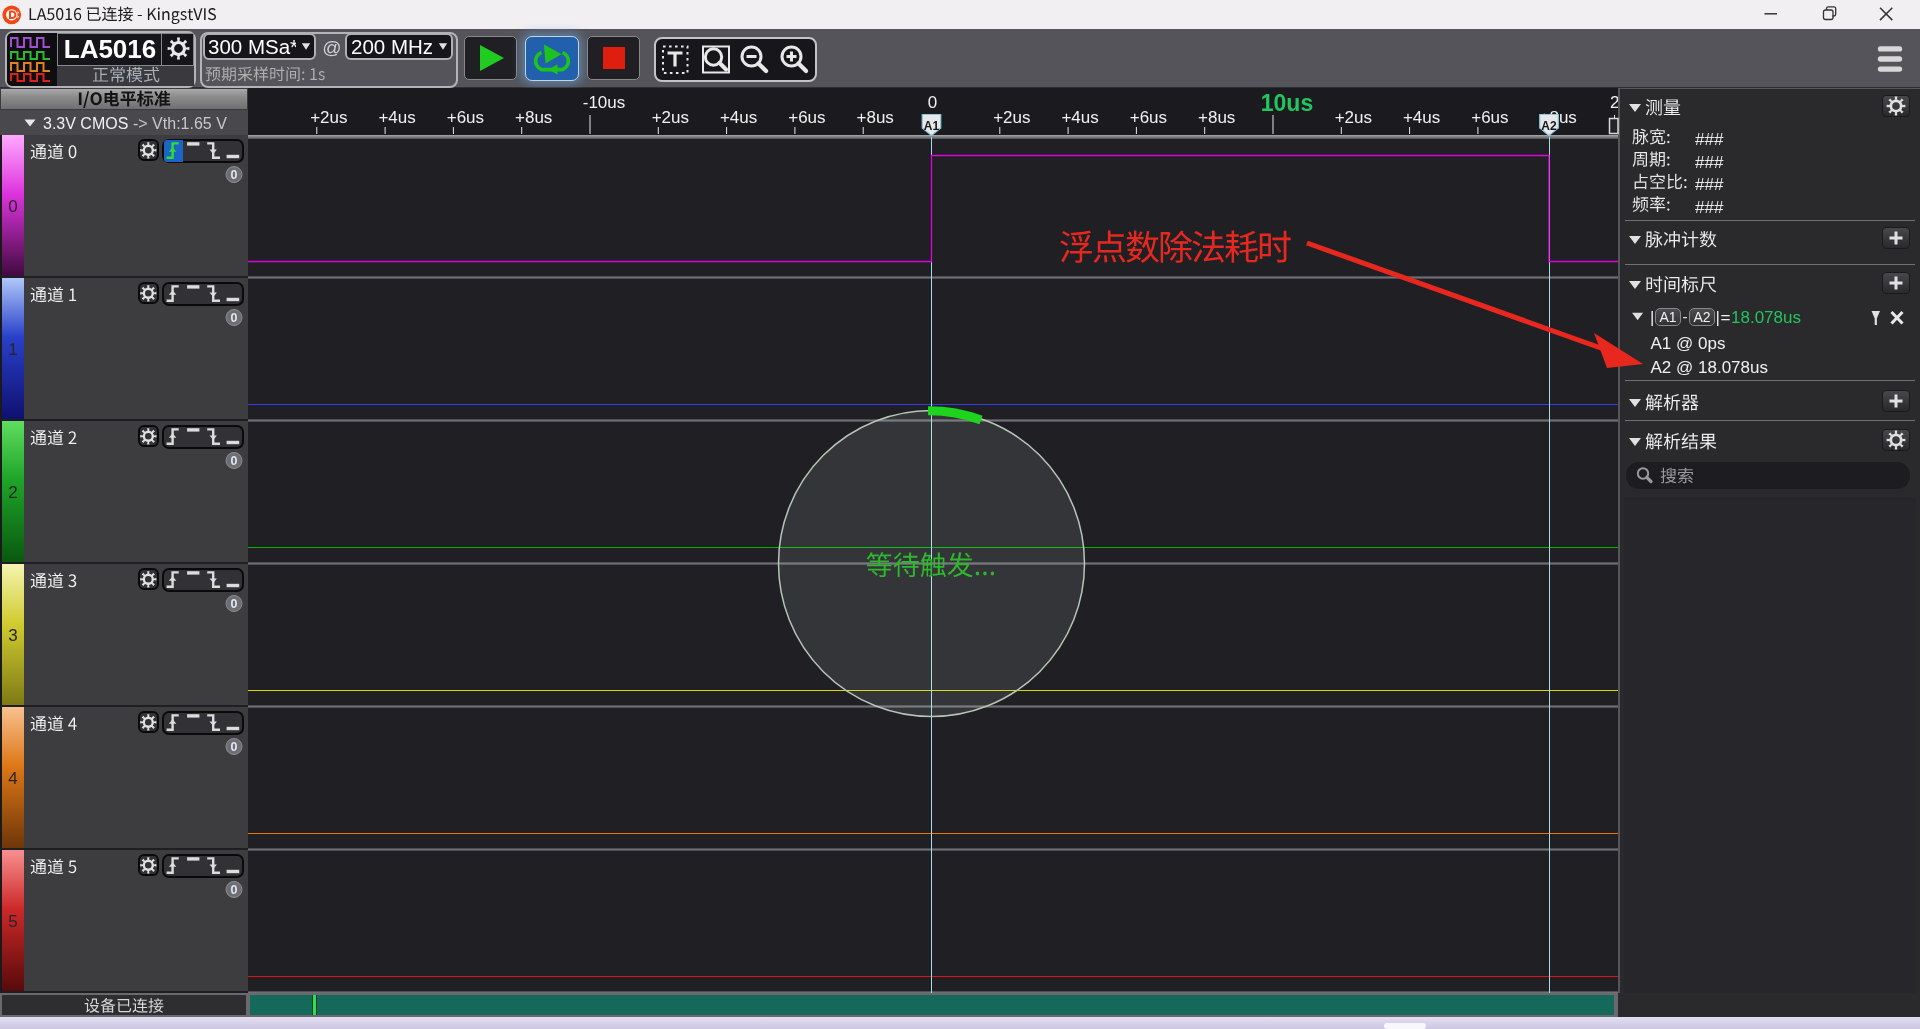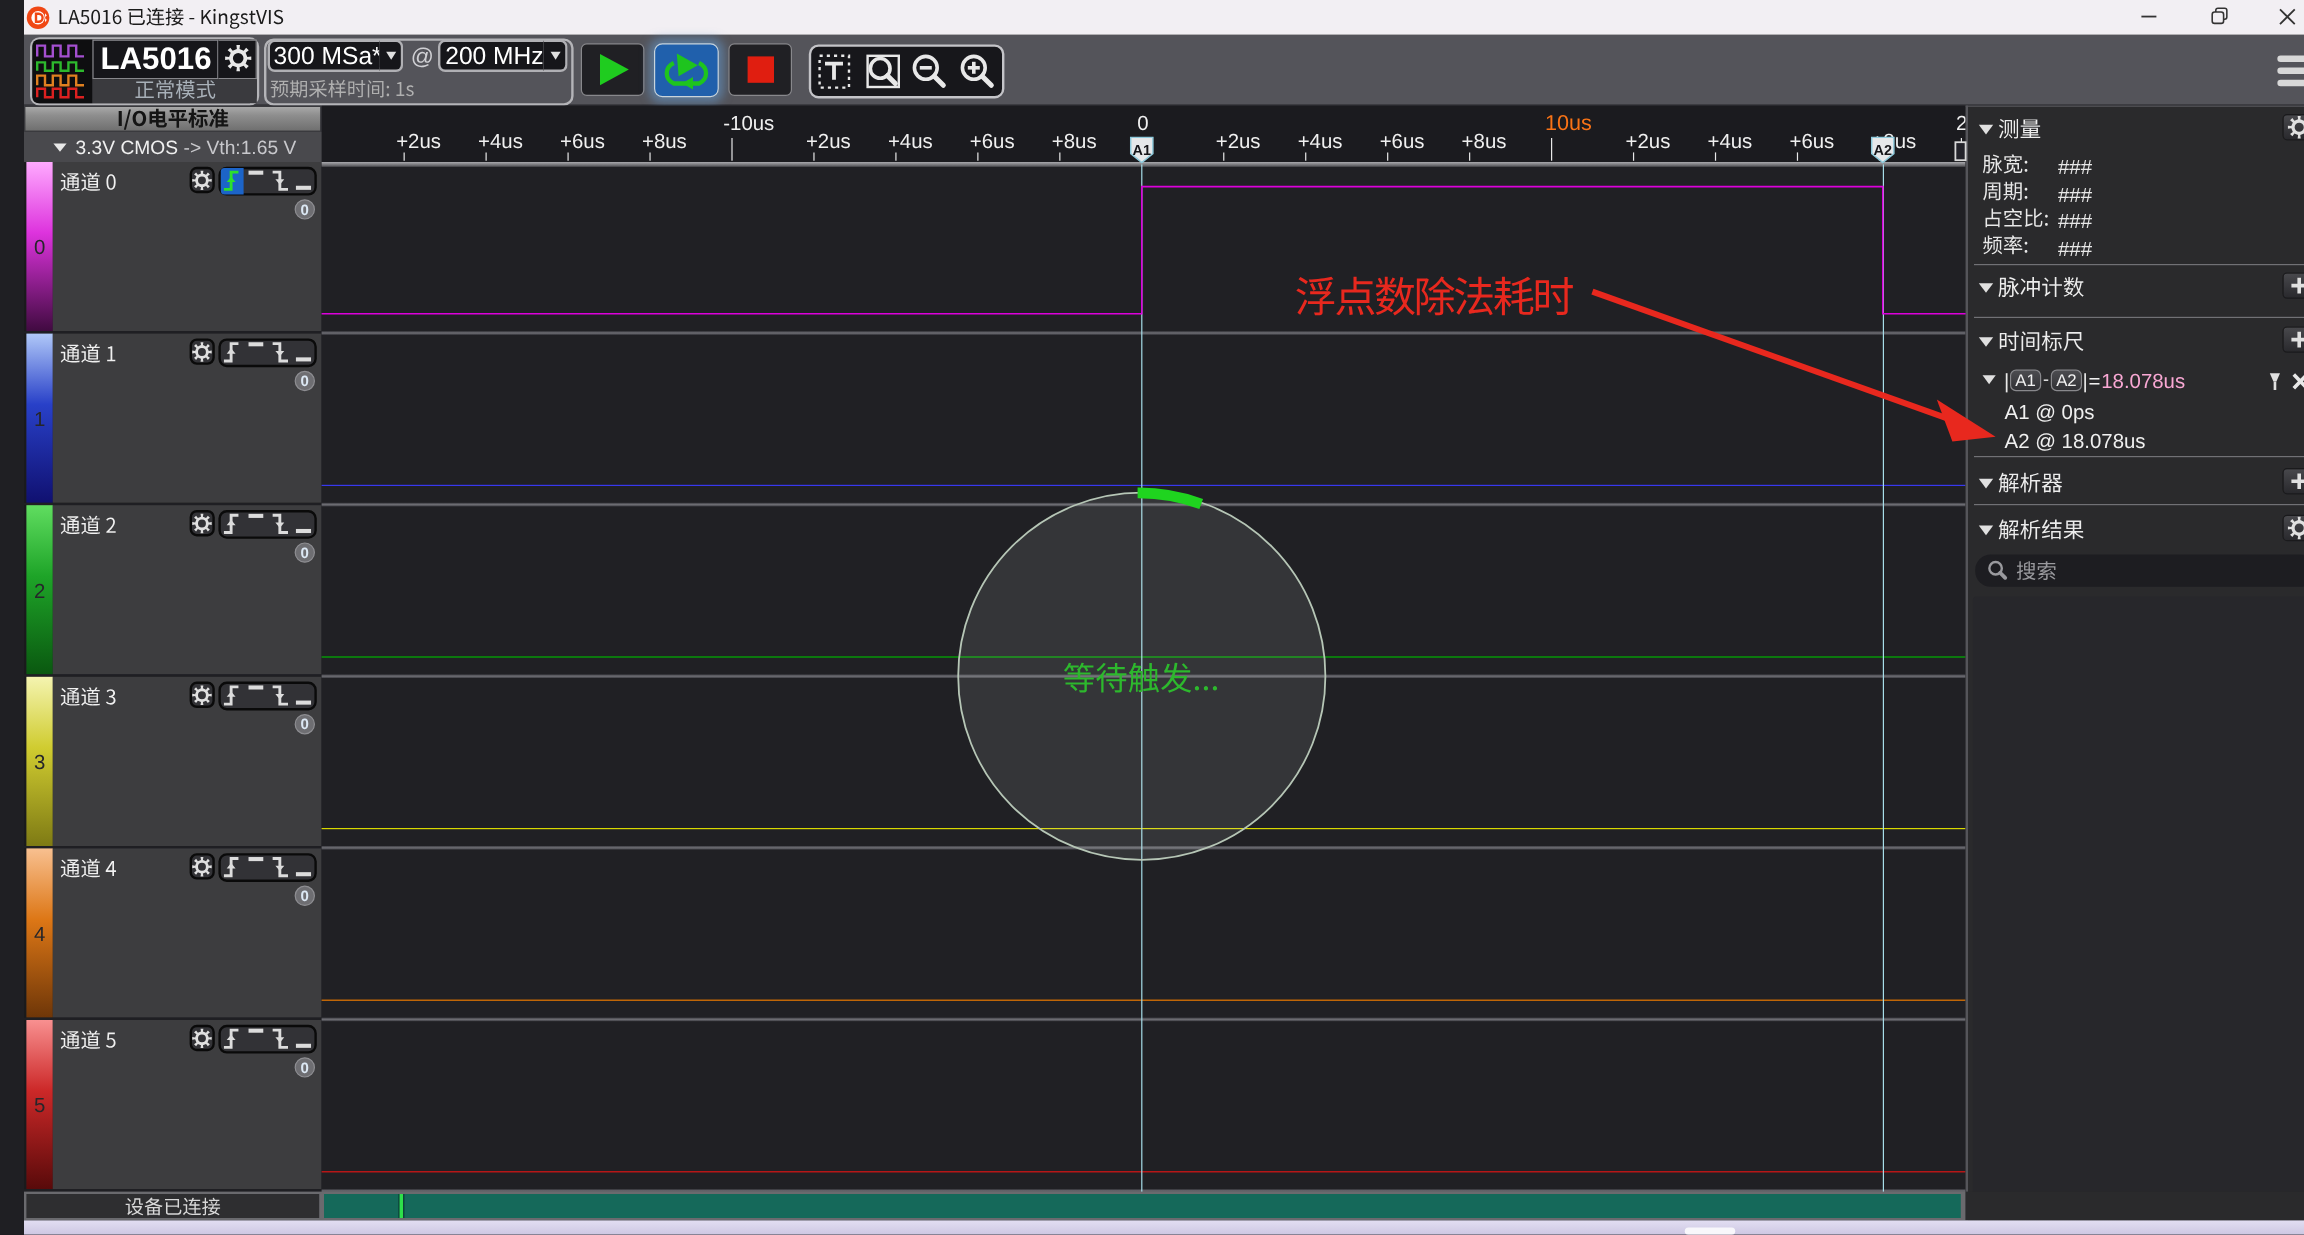--- a/index.html
+++ b/index.html
@@ -1,17 +1,17 @@
 <!DOCTYPE html>
 <html><head><meta charset="utf-8"><style>
 html,body{margin:0;padding:0;width:1920px;height:1029px;overflow:hidden;
  font-family:"Liberation Sans",sans-serif;background:#1f1f23;}
 *{box-sizing:border-box;}
 .abs{position:absolute;}
-#page{position:relative;width:1604px;height:1029px;margin-left:20px;}
+#page{position:relative;width:1604px;height:1029px;}
 #overlay{position:absolute;left:0;top:0;z-index:50;}
 </style></head><body>
 <div id="page">
 <div class="abs" style="left:0px;top:0px;width:1920px;height:29px;background:#f2eff3;"></div>
 <div class="abs" style="left:0px;top:29px;width:1920px;height:59px;background:#54545a;border-bottom:1px solid #2e2e32;"></div>
 <div class="abs" style="left:5px;top:31px;width:191px;height:57px;border:2px solid #b4b4b8;border-radius:8px;background:#2a2a2e;"></div>
 <div class="abs" style="left:7px;top:33px;width:49.5px;height:53px;background:#0e0e10;border-radius:5px 0 0 5px;"></div>
 <div class="abs" style="left:57px;top:33px;width:105px;height:32.5px;background:#16161a;border:1px solid #88888c;"></div>
 <div class="abs" style="left:110px;top:49px;transform:translate(-50%,-50%);font-size:26px;color:#fff;font-weight:bold;white-space:pre;">LA5016</div>
 <div class="abs" style="left:162px;top:33px;width:32px;height:32.5px;background:#16161a;border:1px solid #88888c;border-left:none;"></div>
@@ -37,21 +37,21 @@
 <div class="abs" style="left:604.0px;top:103px;transform:translate(-50%,-50%);font-size:17px;color:#f0f0f0;font-weight:normal;white-space:pre;">-10us</div>
 <div class="abs" style="left:670.3px;top:118px;transform:translate(-50%,-50%);font-size:17px;color:#f0f0f0;font-weight:normal;white-space:pre;">+2us</div>
 <div class="abs" style="left:738.6px;top:118px;transform:translate(-50%,-50%);font-size:17px;color:#f0f0f0;font-weight:normal;white-space:pre;">+4us</div>
 <div class="abs" style="left:806.9px;top:118px;transform:translate(-50%,-50%);font-size:17px;color:#f0f0f0;font-weight:normal;white-space:pre;">+6us</div>
 <div class="abs" style="left:875.2px;top:118px;transform:translate(-50%,-50%);font-size:17px;color:#f0f0f0;font-weight:normal;white-space:pre;">+8us</div>
 <div class="abs" style="left:932.5px;top:103px;transform:translate(-50%,-50%);font-size:17px;color:#f0f0f0;font-weight:normal;white-space:pre;">0</div>
 <div class="abs" style="left:1011.8px;top:118px;transform:translate(-50%,-50%);font-size:17px;color:#f0f0f0;font-weight:normal;white-space:pre;">+2us</div>
 <div class="abs" style="left:1080.1px;top:118px;transform:translate(-50%,-50%);font-size:17px;color:#f0f0f0;font-weight:normal;white-space:pre;">+4us</div>
 <div class="abs" style="left:1148.4px;top:118px;transform:translate(-50%,-50%);font-size:17px;color:#f0f0f0;font-weight:normal;white-space:pre;">+6us</div>
 <div class="abs" style="left:1216.7px;top:118px;transform:translate(-50%,-50%);font-size:17px;color:#f0f0f0;font-weight:normal;white-space:pre;">+8us</div>
-<div class="abs" style="left:1287.0px;top:103px;transform:translate(-50%,-50%);font-size:18px;color:#f97316;font-weight:normal;white-space:pre;">10us</div>
+<div class="abs" style="left:1287.0px;top:103px;transform:translate(-50%,-50%);font-size:23px;color:#22c55e;font-weight:bold;white-space:pre;">10us</div>
 <div class="abs" style="left:1353.3px;top:118px;transform:translate(-50%,-50%);font-size:17px;color:#f0f0f0;font-weight:normal;white-space:pre;">+2us</div>
 <div class="abs" style="left:1421.6px;top:118px;transform:translate(-50%,-50%);font-size:17px;color:#f0f0f0;font-weight:normal;white-space:pre;">+4us</div>
 <div class="abs" style="left:1489.9px;top:118px;transform:translate(-50%,-50%);font-size:17px;color:#f0f0f0;font-weight:normal;white-space:pre;">+6us</div>
 <div class="abs" style="left:1558.1999999999998px;top:118px;transform:translate(-50%,-50%);font-size:17px;color:#f0f0f0;font-weight:normal;white-space:pre;">+8us</div>
 <div class="abs" style="left:1628.5px;top:103px;transform:translate(-50%,-50%);font-size:17px;color:#f0f0f0;font-weight:normal;white-space:pre;">20us</div>
 <div class="abs" style="left:0px;top:88px;width:248px;height:22px;background:linear-gradient(#a9a9a9 0%,#8e8e8e 35%,#6f6f6f 100%);border:1px solid #3a3a3e;"></div>
 <div class="abs" style="left:0px;top:110px;width:248px;height:25px;background:#49494d;"></div>
 <div class="abs" style="left:43px;top:114px;font-size:16px;color:#f0f0f0;font-weight:normal;line-height:20px;white-space:pre;">3.3V CMOS</div>
 <div class="abs" style="left:133px;top:114px;font-size:16px;color:#c8c8cc;font-weight:normal;line-height:20px;white-space:pre;">-&gt; Vth:1.65 V</div>
 <div class="abs" style="left:0px;top:135px;width:2px;height:143px;background:#1a1a1c;"></div>
@@ -123,21 +123,21 @@
 <div class="abs" style="left:1625px;top:264px;width:290px;height:1px;background:#717175;"></div>
 <div class="abs" style="left:1882px;top:272px;width:28px;height:22px;background:linear-gradient(#48484c,#29292d);border:1px solid #1a1a1c;border-radius:4px;"></div>
 <div class="abs" style="left:1650px;top:306.5px;font-size:17px;color:#e8e8e8;font-weight:normal;line-height:21px;white-space:pre;">|</div>
 <div class="abs" style="left:1655px;top:308px;width:26px;height:17.5px;background:linear-gradient(#4c4c50,#313135);border:1.5px solid #88888c;border-radius:5px;"></div>
 <div class="abs" style="left:1668px;top:317px;transform:translate(-50%,-50%);font-size:14px;color:#f0f0f0;font-weight:normal;white-space:pre;">A1</div>
 <div class="abs" style="left:1682.5px;top:307px;font-size:15px;color:#e8e8e8;font-weight:normal;line-height:19px;white-space:pre;">-</div>
 <div class="abs" style="left:1689px;top:308px;width:26px;height:17.5px;background:linear-gradient(#4c4c50,#313135);border:1.5px solid #88888c;border-radius:5px;"></div>
 <div class="abs" style="left:1702px;top:317px;transform:translate(-50%,-50%);font-size:14px;color:#f0f0f0;font-weight:normal;white-space:pre;">A2</div>
 <div class="abs" style="left:1715.5px;top:306.5px;font-size:17px;color:#e8e8e8;font-weight:normal;line-height:21px;white-space:pre;">|</div>
 <div class="abs" style="left:1720.5px;top:306.5px;font-size:17px;color:#f0f0f0;font-weight:normal;line-height:21px;white-space:pre;">=</div>
-<div class="abs" style="left:1731px;top:306.5px;font-size:17px;color:#f9a8d4;font-weight:normal;line-height:21px;white-space:pre;">18.078us</div>
+<div class="abs" style="left:1731px;top:306.5px;font-size:17px;color:#22c55e;font-weight:normal;line-height:21px;white-space:pre;">18.078us</div>
 <div class="abs" style="left:1650.5px;top:333px;font-size:17px;color:#f0f0f0;font-weight:normal;line-height:21px;white-space:pre;">A1 @ 0ps</div>
 <div class="abs" style="left:1650.5px;top:356.5px;font-size:17px;color:#f0f0f0;font-weight:normal;line-height:21px;white-space:pre;">A2 @ 18.078us</div>
 <div class="abs" style="left:1625px;top:380px;width:290px;height:1px;background:#717175;"></div>
 <div class="abs" style="left:1882px;top:390px;width:28px;height:22px;background:linear-gradient(#48484c,#29292d);border:1px solid #1a1a1c;border-radius:4px;"></div>
 <div class="abs" style="left:1625px;top:420px;width:290px;height:1px;background:#717175;"></div>
 <div class="abs" style="left:1882px;top:429px;width:28px;height:22px;background:linear-gradient(#48484c,#29292d);border:1px solid #1a1a1c;border-radius:4px;"></div>
 <div class="abs" style="left:1626px;top:461.5px;width:284px;height:27px;background:#1d1d21;border-radius:13px;"></div>
 <div class="abs" style="left:1624px;top:497px;width:292px;height:515px;background:#27272b;border-radius:3px;"></div>
 <div class="abs" style="left:0px;top:993px;width:1618px;height:24px;background:#6a6a6e;"></div>
 <div class="abs" style="left:2px;top:995px;width:244px;height:20px;background:#2e2e30;"></div>

